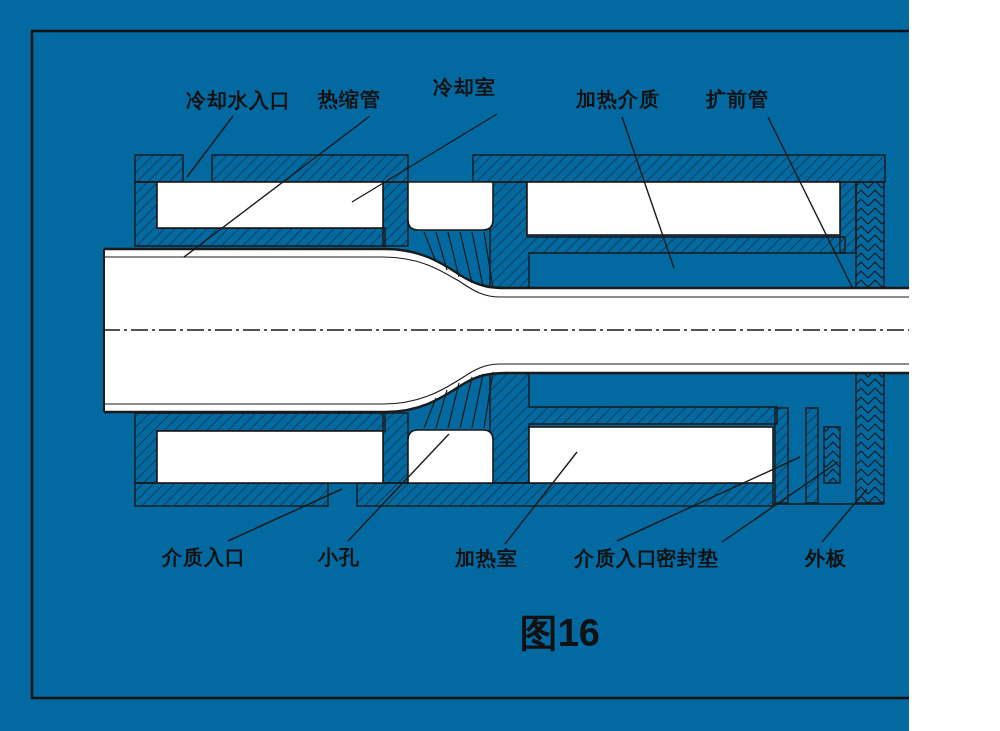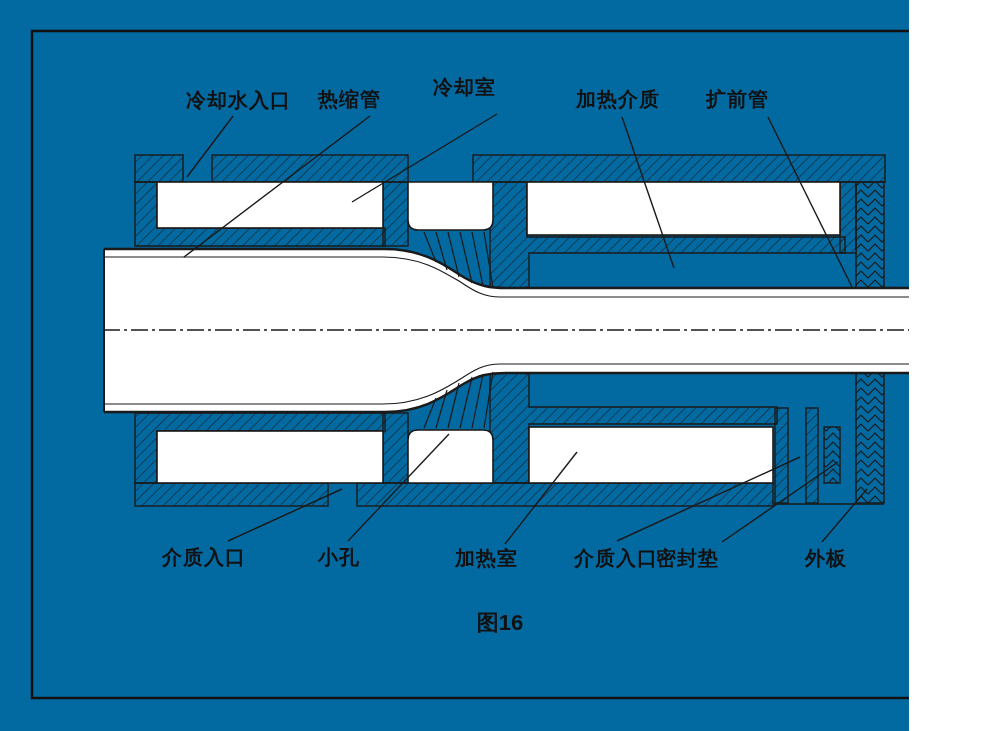--- a/index.html
+++ b/index.html
@@ -7,22 +7,22 @@
     position:relative;width:892px;height:731px;background:#0369a1;
     font-family:"Liberation Sans","DejaVu Sans",sans-serif;overflow:hidden;padding-left:17px;
   }
   #drawing{position:absolute;left:0;top:0;}
   .lbl{
     position:absolute;font-weight:bold;font-size:20px;line-height:24px;
     color:#111;white-space:nowrap;letter-spacing:1px;
     font-family:"Liberation Sans","DejaVu Sans",sans-serif;
   }
   .caption{
-    position:absolute;left:400px;top:608px;width:200px;text-align:center;
-    font-weight:bold;font-size:22px;color:#111;
+    position:absolute;left:400px;top:608px;width:200px;text-align:right;
+    font-weight:bold;font-size:38px;color:#111;
     font-family:"Liberation Sans","DejaVu Sans",sans-serif;
   }
 </style>
 </head>
 <body>
 
 <div id="stage">
 
   <svg id="drawing" width="1000" height="731" viewBox="0 0 1000 731">
     <defs>

